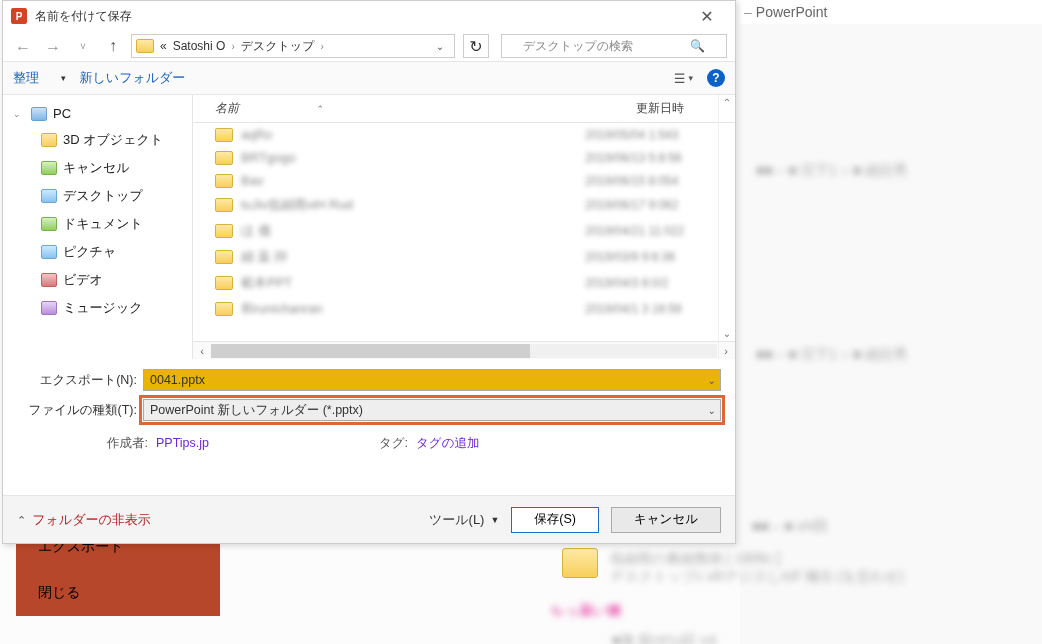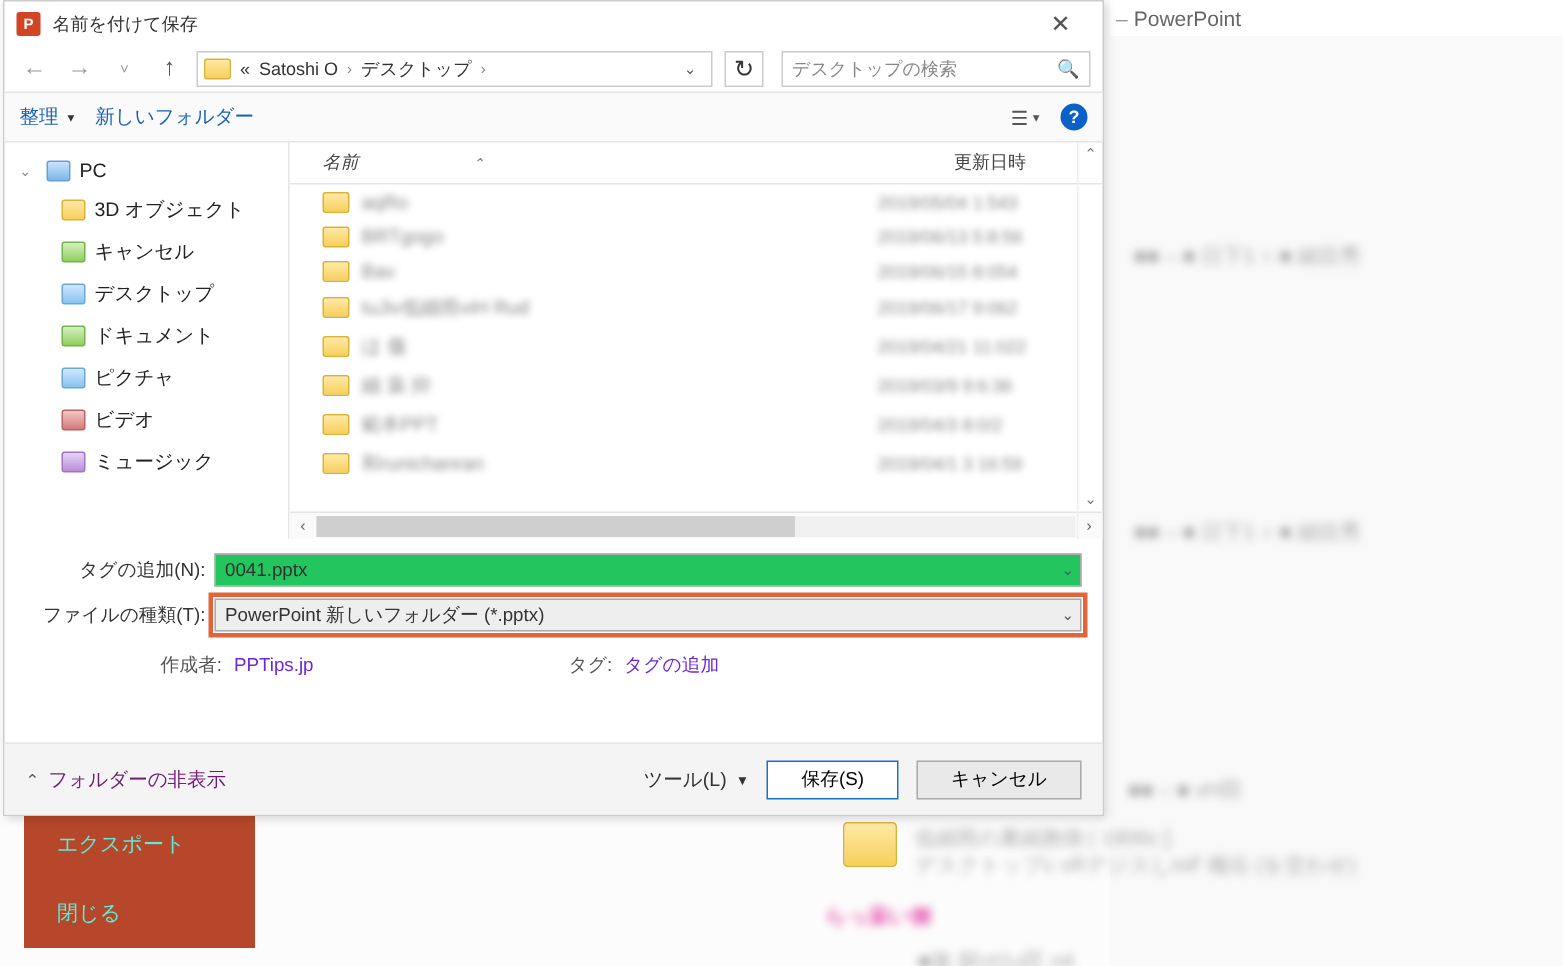--- a/index.html
+++ b/index.html
@@ -3,43 +3,43 @@
 <meta charset="utf-8">
 <style>
 * { margin:0; padding:0; box-sizing:border-box; font-family:"Yu Gothic UI","Meiryo UI",sans-serif; }
 body { background:#fff; width:1042px; height:644px; overflow:hidden; position:relative; }
 
 .bg-app { position:absolute; top:0; left:0; width:1042px; height:644px; background:#fcfcfc; }
 .bg-right { position:absolute; left:740px; top:0; width:302px; height:644px; background:#f9f9f9; }
 .bg-bar { position:absolute; left:740px; top:0; width:302px; height:24px; background:#fff; display:flex; align-items:center; gap:4px; padding-left:4px; color:#666; font-size:14px; }
 .bg-dash { color:#999; font-size:14px; }
 .bg-blur { position:absolute; color:#aaa; filter:blur(3px); font-size:14px; }
-.bg-side { position:absolute; left:16px; top:540px; width:154px; background:#b7472a; color:#5eead4; }
+.bg-side { position:absolute; left:16px; top:524px; width:204px; background:#b7472a; color:#000000; }
 .bg-side .item { padding:14px 22px; font-size:14px; }
 
 .dialog { position:absolute; left:2px; top:0; width:734px; height:544px; background:#fff; border:1px solid #ccc; box-shadow:2px 2px 6px rgba(0,0,0,0.15); }
 
 .titlebar { height:30px; display:flex; align-items:center; padding:0 8px; font-size:12px; color:#333; }
 .ppt-icon { width:16px; height:16px; background:#d14424; color:#fff; font-size:10px; font-weight:bold; display:flex; align-items:center; justify-content:center; border-radius:2px; margin-right:8px; }
 .titlebar .spacer { flex:1; }
 .close-x { width:40px; height:28px; display:flex; align-items:center; justify-content:center; cursor:pointer; font-size:16px; color:#555; }
 
 .navbar { height:30px; display:flex; align-items:center; gap:6px; padding:0 8px; }
 .nav-btn { width:24px; height:24px; display:flex; align-items:center; justify-content:center; color:#999; cursor:pointer; font-size:16px; }
 .nav-btn.enabled { color:#555; }
 .path-box { flex:1; height:24px; border:1px solid #ccc; display:flex; align-items:center; padding:0 4px; background:#fff; gap:6px; font-size:12px; color:#333; }
 .path-box .chev { color:#888; font-size:10px; }
 .folder-icon-sm { width:18px; height:14px; background:linear-gradient(#ffe9a6,#f7cf5b); border:1px solid #d9b23a; border-radius:2px; }
 .path-drop { width:20px; display:flex; align-items:center; justify-content:center; color:#555; font-size:10px; }
 .refresh { width:26px; height:24px; border:1px solid #ccc; display:flex; align-items:center; justify-content:center; color:#333; cursor:pointer; margin-left:2px; }
-.search { width:206px; height:24px; border:1px solid #ccc; display:flex; align-items:center; padding:0 6px; margin-left:6px; color:#888; font-size:12px; }
+.search { width:226px; height:24px; border:1px solid #ccc; display:flex; align-items:center; padding:0 21px; margin-left:6px; color:#888; font-size:12px; }
 .search .icon { margin-left:auto; color:#444; }
 
 .toolbar { height:34px; border-top:1px solid #e5e5e5; border-bottom:1px solid #e5e5e5; background:#fafafa; display:flex; align-items:center; padding:0 10px; gap:14px; font-size:13px; color:#1a60b8; }
-.toolbar .organize { display:flex; align-items:center; gap:6px; cursor:pointer; }
+.toolbar .organize { display:flex; align-items:center; gap:22px; cursor:pointer; }
 .toolbar .spacer { flex:1; }
 .toolbar .view-btn { color:#555; cursor:pointer; display:flex; align-items:center; gap:3px; }
 .help-icon { width:18px; height:18px; border-radius:50%; background:#0b61c7; color:#fff; display:flex; align-items:center; justify-content:center; font-size:12px; font-weight:bold; cursor:pointer; }
 
 .body { display:flex; height:264px; }
 .tree { width:190px; border-right:1px solid #e5e5e5; overflow-y:auto; padding:6px 0; font-size:13px; color:#222; }
 .tree-item { display:flex; align-items:center; gap:6px; padding:5px 6px 5px 22px; cursor:pointer; white-space:nowrap; }
 .tree-item.lvl2 { padding-left:38px; }
 .ticon { width:16px; height:14px; display:inline-block; }
 .ic-pc { background:linear-gradient(#c9e4ff,#7fb6e6); border:1px solid #6aa0d0; border-radius:2px; }
@@ -66,29 +66,29 @@
 .hscroll .ar { width:18px; text-align:center; color:#666; font-size:11px; cursor:pointer; }
 .hscroll .track { flex:1; height:14px; background:#f0f0f0; position:relative; }
 .hscroll .thumb { position:absolute; left:0; top:0; width:63%; height:100%; background:#cfcfcf; }
 .vscroll-ind { position:absolute; right:0; top:0; width:17px; height:100%; border-left:1px solid #eee; }
 .vscroll-ind .up, .vscroll-ind .dn { position:absolute; width:100%; text-align:center; font-size:10px; color:#777; }
 .vscroll-ind .up { top:2px; } .vscroll-ind .dn { bottom:20px; }
 
 .form { padding:10px 14px 0 14px; font-size:13px; color:#333; }
 .form-row { display:flex; align-items:center; margin-bottom:8px; }
 .form-row label { width:126px; text-align:right; padding-right:6px; font-size:12.5px; }
-.form-row .field { flex:1; height:22px; border:1px solid #aaa; background:#22c55e; display:flex; align-items:center; padding:0 6px; font-size:12.5px; position:relative; }
+.form-row .field { flex:1; height:22px; border:1px solid #aaa; background:#eab308; display:flex; align-items:center; padding:0 6px; font-size:12.5px; position:relative; }
 .form-row .field .dd { position:absolute; right:4px; color:#555; font-size:10px; }
 .hl-box { border:3px solid #e0663a; padding:1px; margin:-4px; }
 .meta-row { display:flex; gap:60px; padding:6px 0 0 90px; font-size:12.5px; }
 .meta-row .lab { color:#555; margin-right:8px; }
 .meta-row .val { color:#6d28d9; cursor:pointer; }
 
 .footer { position:absolute; bottom:0; left:0; right:0; height:48px; border-top:1px solid #e5e5e5; background:#f4f4f4; display:flex; align-items:center; padding:0 14px; gap:12px; font-size:13px; }
-.footer .hide { color:#701a75; cursor:pointer; }
+.footer .hide { color:#b91c1c; cursor:pointer; }
 .footer .hide::before { content:"⌃"; font-size:11px; margin-right:6px; color:#555; }
 .footer .spacer { flex:1; }
 .footer .tools { color:#333; cursor:pointer; display:flex; align-items:center; gap:6px; }
 .footer .tools .dd { font-size:9px; color:#333; }
 .btn { height:26px; padding:0 22px; border:1px solid #aaa; background:#e9e9e9; cursor:pointer; font-size:12.5px; display:flex; align-items:center; }
 .btn.primary { border:1.5px solid #1a6fc4; background:#fff; }
 </style>
 </head>
 <body>
 
@@ -254,21 +254,21 @@
         <div class="track">
             <div class="thumb"></div>
           </div>
         <span class="ar">›</span>
       </div>
     </div>
   </div>
 
   <div class="form">
     <div class="form-row">
-      <label>タグの追加(N):</label>
+      <label>エクスポート(N):</label>
       <div class="field">
         <span>0041.pptx</span>
         <span class="dd">⌄</span>
       </div>
     </div>
     <div class="form-row">
       <label>ファイルの種類(T):</label>
       <div class="hl-box" style="flex:1;">
         <div class="field" style="background:#eee;">
           <span>PowerPoint 新しいフォルダー (*.pptx)</span>

